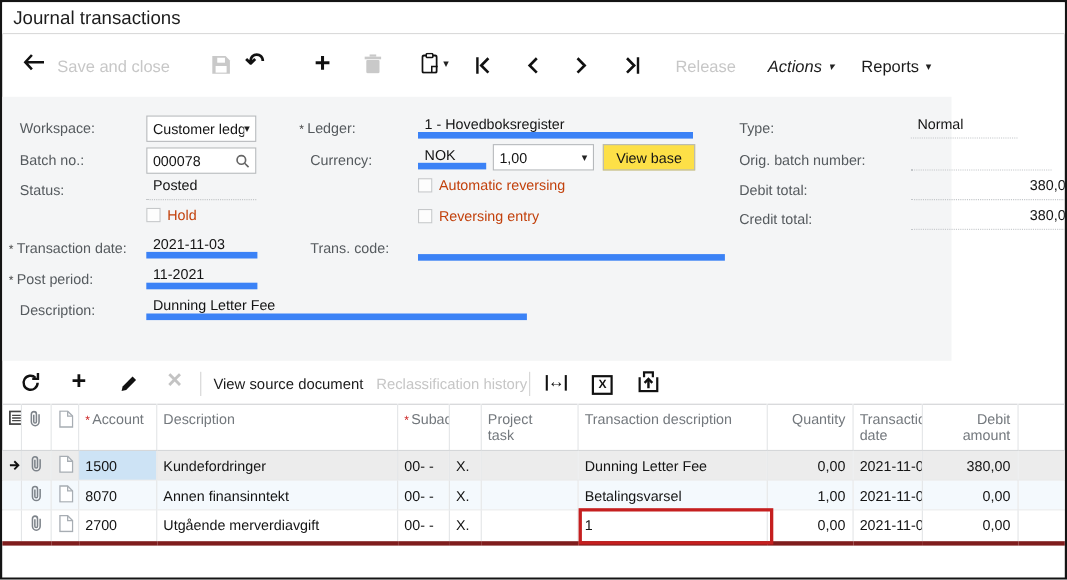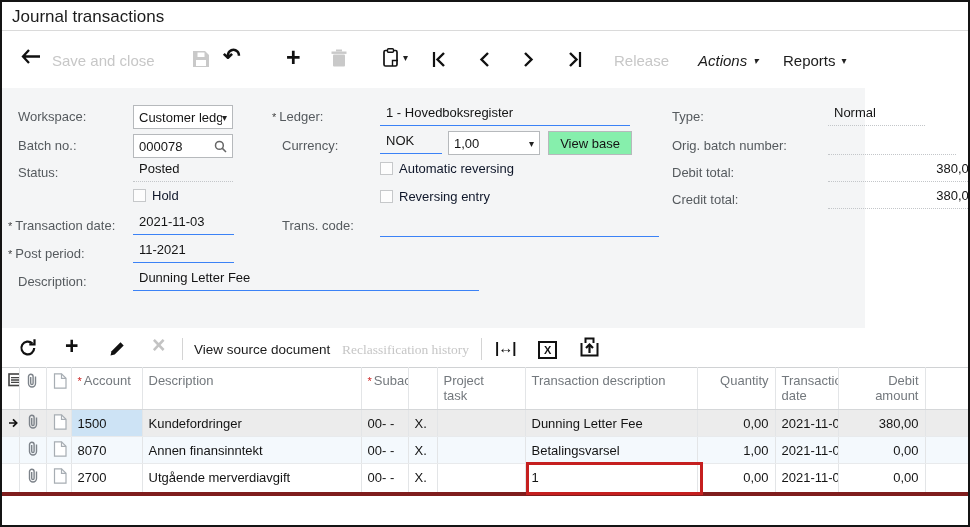--- a/index.html
+++ b/index.html
@@ -19,29 +19,29 @@
   .tb-text { font-size:15px; color:#1c1c1c; cursor:default; }
   .tb-disabled { color:#c7c7c7; }
   .glyph { color:#111; }
   .caret { font-size:10px; color:#222; }
 
   
   .form-panel { left:0; top:86px; width:863px; height:240px; background:#f4f5f6;padding-left:45px; }
   .lbl { font-size:13px; color:#555a5e; white-space:nowrap; }
   .val { font-size:13px; color:#141414; white-space:nowrap; }
   .req { color:#444; font-size:11px; margin-right:3px; }
-  .u-solid  { border-bottom:1px solid #3b82f6; }
+  .u-solid  { border-bottom:6px solid #3b82f6; }
   .u-dotted { border-bottom:1px dotted #c3c6c9; }
   .field { height:21px; padding-left:6px; overflow:hidden; }
   .boxctl { height:24px; background:#fff; border:1px solid #b6b9bc; display:flex; align-items:center; padding:0 5px; font-size:13px; color:#141414; overflow:hidden; }
   .boxctl .grow { flex:1; overflow:hidden; white-space:nowrap; }
-  .btn { height:24px; background:#86efac; border:1px solid #b6b9bc; display:flex; align-items:center; justify-content:center; font-size:13px; color:#141414; }
+  .btn { height:24px; background:#fde047; border:1px solid #b6b9bc; display:flex; align-items:center; justify-content:center; font-size:13px; color:#141414; }
   .cb { width:13px; height:13px; border:1px solid #c6c8ca; background:#fdfdfd; display:inline-block; }
   .cb-row { display:flex; align-items:center; gap:6px; }
-  .cb-lbl { font-size:13px; color:#0f172a; }
+  .cb-lbl { font-size:13px; color:#c2410c; }
 
   
   .gt-text { font-size:13.5px; color:#1a1a1a; white-space:nowrap; }
   .gt-disabled { color:#c6c6c6; }
   .vsep { width:1px; height:22px; background:#d4d4d4; }
   .fit-glyph { font-size:15px; font-weight:700; color:#111; letter-spacing:-1px; }
   .xls { display:inline-block; border:2px solid #111; font-weight:800; font-size:11px; padding:1px 4px; color:#111; }
 
   
   table.grid { position:absolute; left:0; top:365px; width:966px; border-collapse:collapse; table-layout:fixed; border-top:1px solid #d0d2d4; }
@@ -211,21 +211,21 @@
   </div>
   <div class="abs glyph" style="left:63px;top:331px;font-size:23px;font-weight:700;"><span>+</span></div>
   <div class="abs" style="left:106px;top:337px;">
     <svg width="19" height="19" viewBox="0 0 19 19">
         <path d="M2.5 16.5l1-4.2 9-9 3.2 3.2-9 9z" fill="#111"></path>
       </svg>
   </div>
   <div class="abs" style="left:150px;top:330px;font-size:23px;font-weight:700;color:#c3c3c3;"><span>×</span></div>
   <div class="abs vsep" style="left:180px;top:336px;"></div>
   <div class="abs gt-text" style="left:192px;top:340px;">View source document</div>
-  <div class="abs gt-text gt-disabled" style="left:340px;top:340px;font-family:Liberation Serif, serif;">Reclassification history</div>
+  <div class="abs gt-text gt-disabled" style="left:340px;top:340px;">Reclassification history</div>
   <div class="abs vsep" style="left:479px;top:336px;"></div>
   <div class="abs fit-glyph" style="left:493px;top:337px;"><span>|↔|</span></div>
   <div class="abs" style="left:536px;top:338px;"><span class="xls">X</span></div>
   <div class="abs" style="left:577px;top:335px;">
     <svg width="21" height="20" viewBox="0 0 21 20">
         <path d="M2.5 6v12.5h16V6" fill="none" stroke="#111" stroke-width="2"></path>
         <path d="M6.5 6V1.5h8V6" fill="none" stroke="#111" stroke-width="2"></path>
         <path d="M10.5 16V8.5" stroke="#111" stroke-width="2.2"></path>
         <path d="M7 11 10.5 7.5 14 11" fill="none" stroke="#111" stroke-width="2.2"></path>
       </svg>

